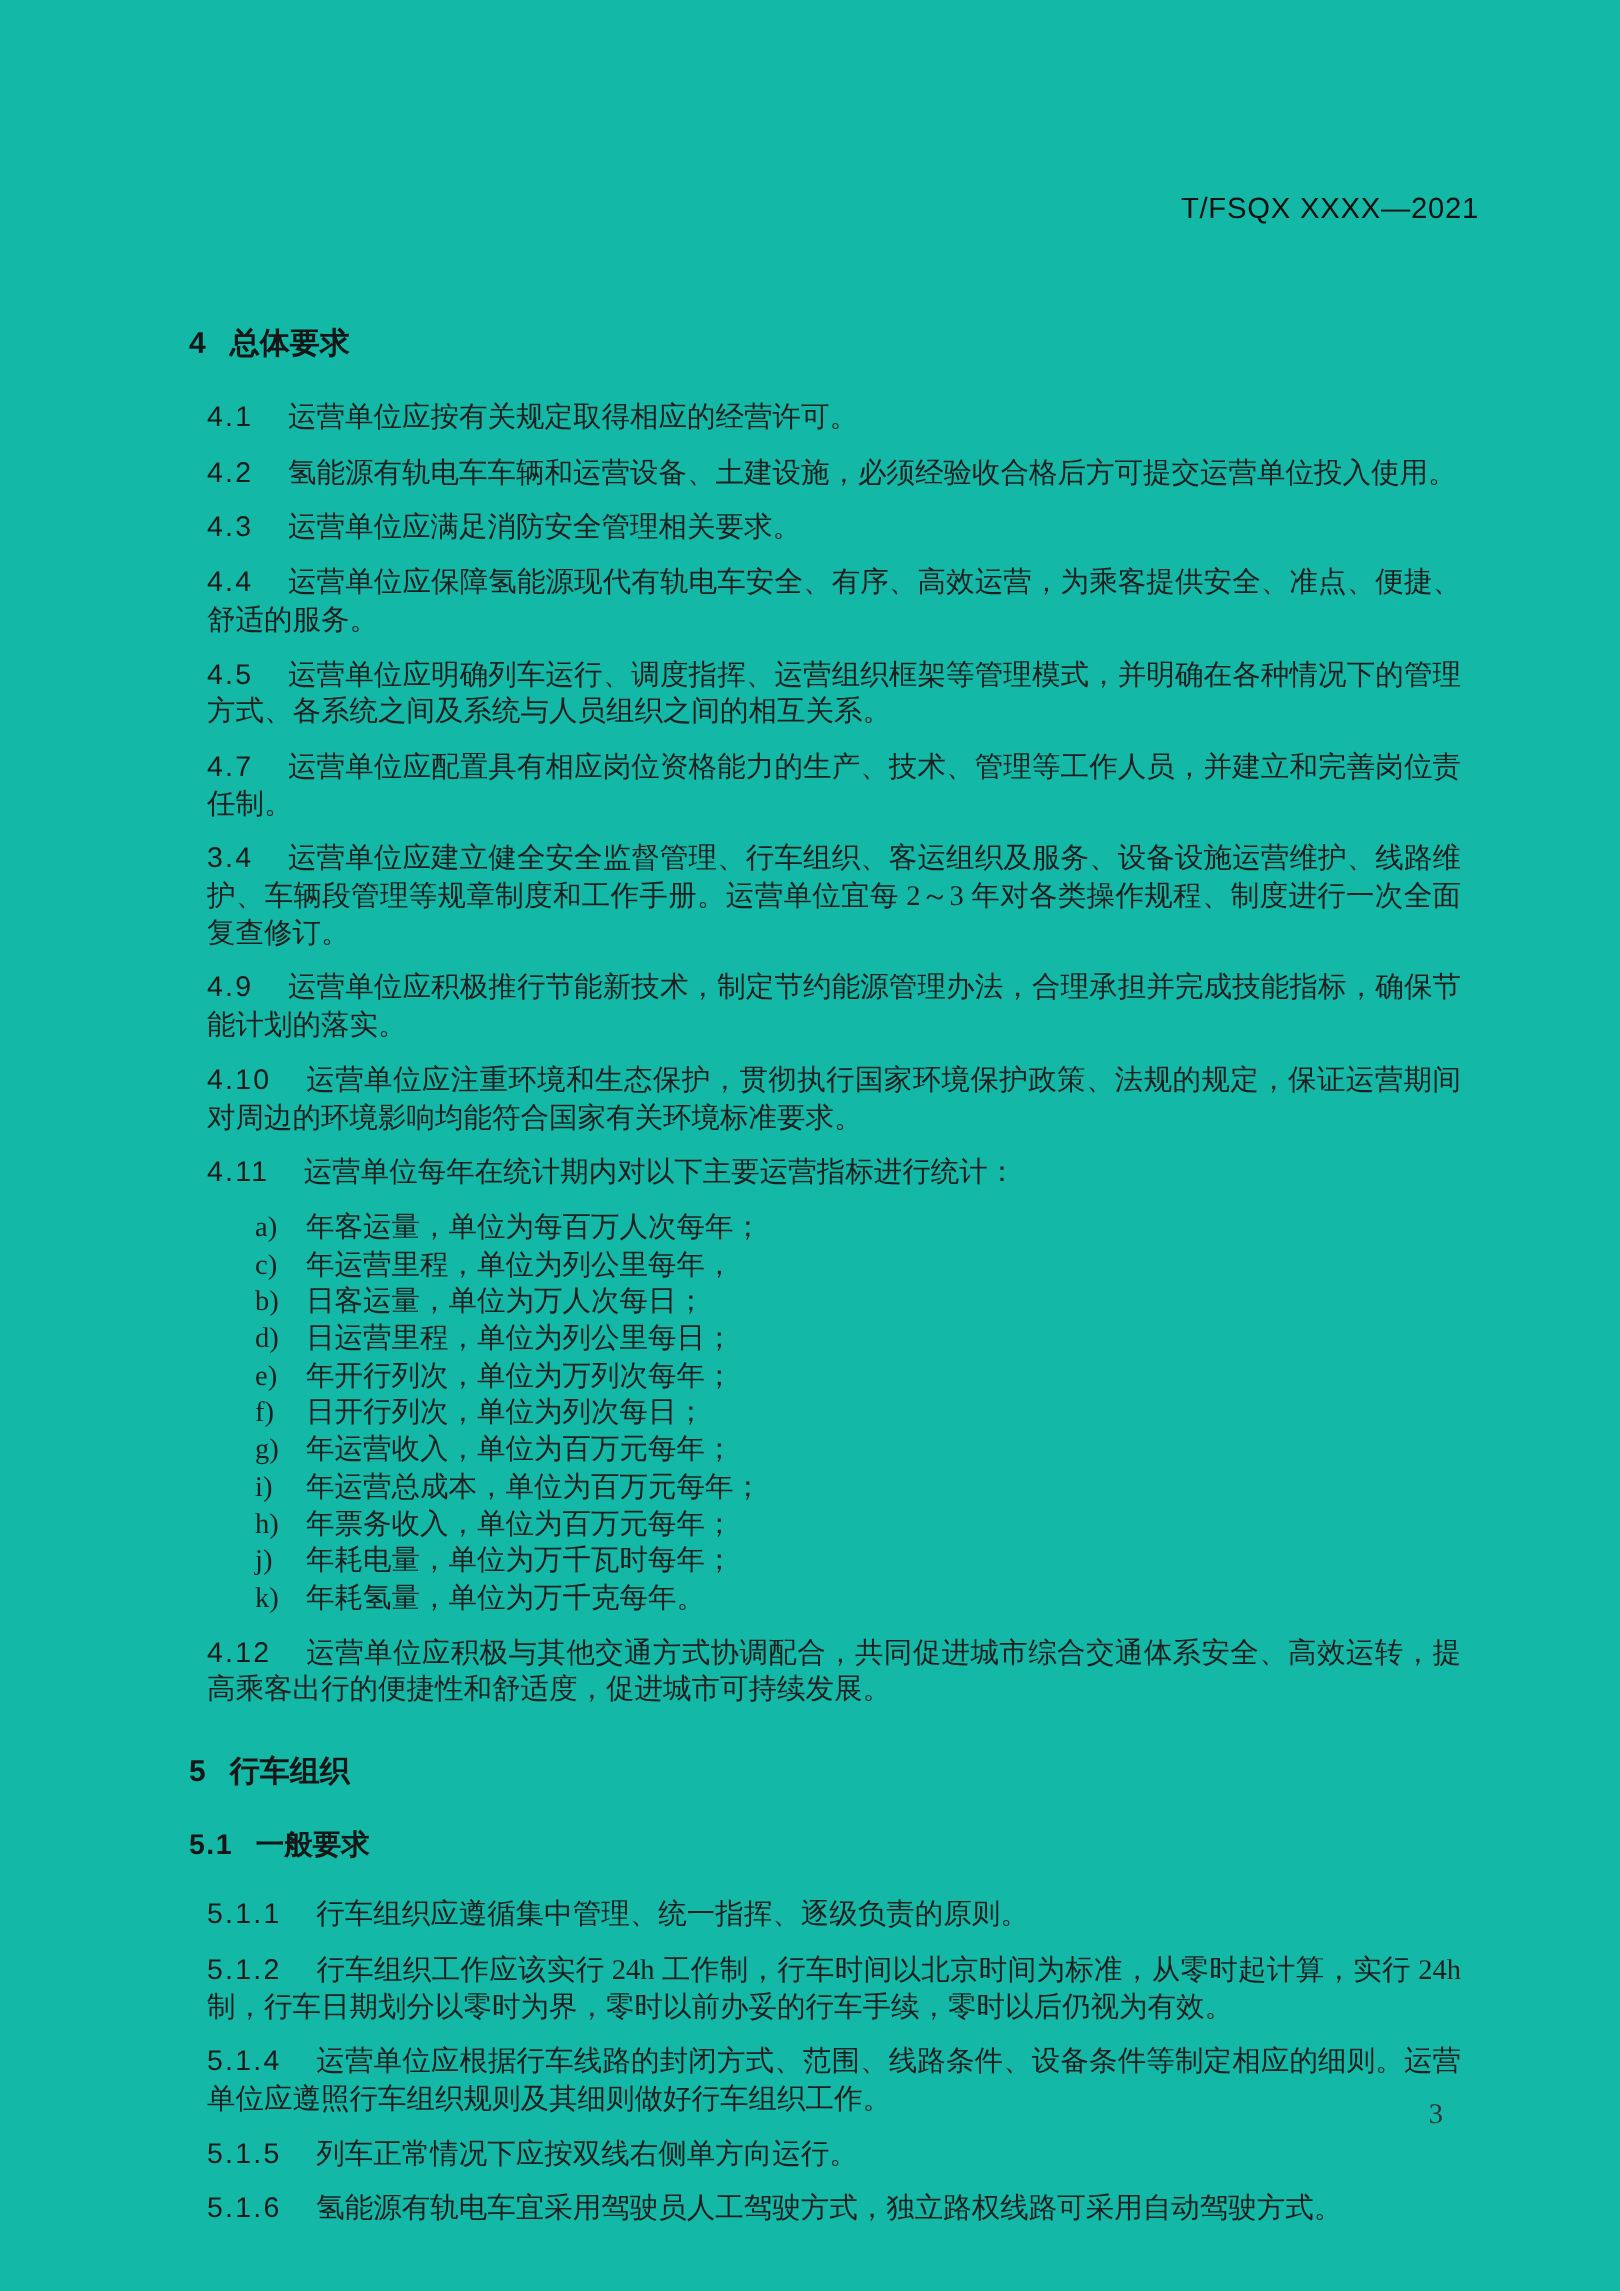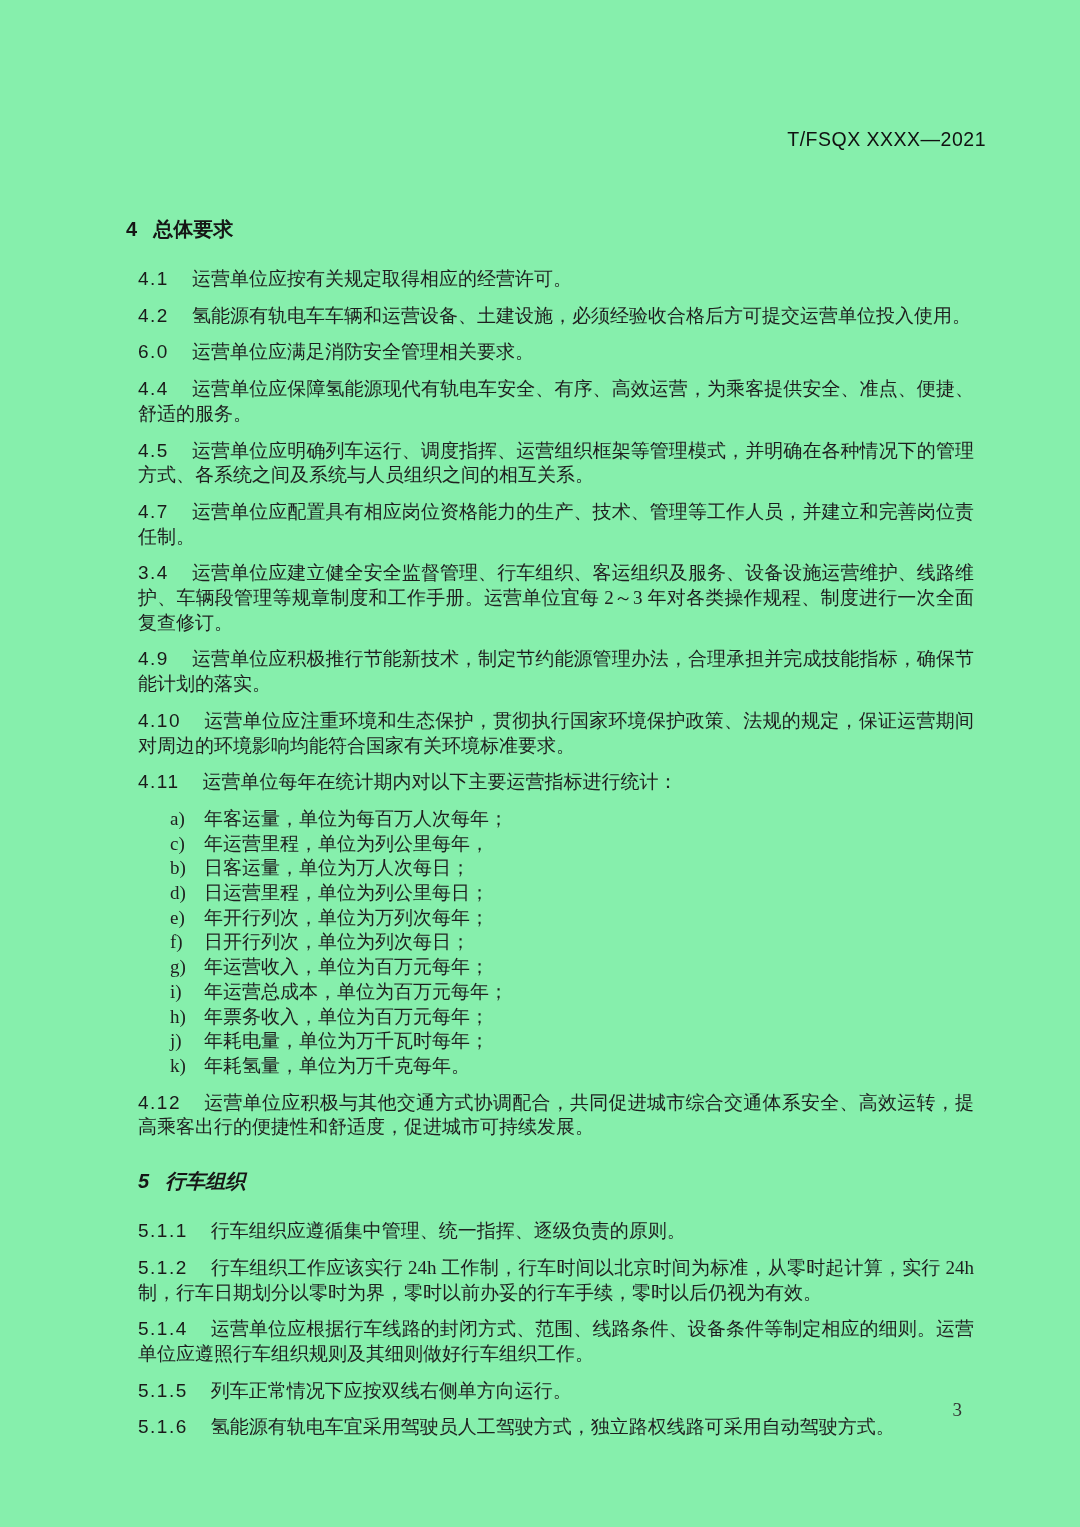--- a/index.html
+++ b/index.html
@@ -5,21 +5,21 @@
   html, body {
     margin: 0;
     padding: 0;
     background: #ffffff;
   }
   .page {
     position: relative;
     width: 1080px;
     height: 1527px;
     margin: 0 auto;
-    background: #86efac;
+    background: #14b8a6;
     box-sizing: border-box;
     padding: 128px 94px 0 126px;
     color: #1f1f1f;
     font-family: "Liberation Serif", "DejaVu Serif", serif;
     font-size: 19px;
     line-height: 24.7px;
   }
   .doc-header {
     text-align: right;
     font-family: "Liberation Sans", "DejaVu Sans", sans-serif;
@@ -30,22 +30,21 @@
   }
   h2.sec-heading {
     font-family: "Liberation Sans", "DejaVu Sans", sans-serif;
     font-size: 20px;
     font-weight: 700;
     color: #161616;
     margin: 67px 0 26px 0;
     line-height: 24px;
   }
   h2.sec-heading.sec5 {
-    margin: 29px 0 26px 12px;
-    font-style: italic;
+    margin: 29px 0 26px 0;
   }
   h3.sub-heading {
     font-family: "Liberation Sans", "DejaVu Sans", sans-serif;
     font-size: 19px;
     font-weight: 700;
     color: #161616;
     margin: 0 0 22px 0;
     line-height: 24px;
   }
   .h-num { margin-right: 15px; letter-spacing: 1px; }
@@ -83,21 +82,21 @@
 <body>
 
 <div class="page">
 
   <div class="doc-header">T/FSQX XXXX—2021</div>
 
   <h2 class="sec-heading"><span class="h-num">4</span><span>总体要求</span></h2>
 
   <p class="clause"><span class="cnum">4.1</span><span>运营单位应按有关规定取得相应的经营许可。</span></p>
   <p class="clause"><span class="cnum">4.2</span><span>氢能源有轨电车车辆和运营设备、土建设施，必须经验收合格后方可提交运营单位投入使用。</span></p>
-  <p class="clause"><span class="cnum">6.0</span><span>运营单位应满足消防安全管理相关要求。</span></p>
+  <p class="clause"><span class="cnum">4.3</span><span>运营单位应满足消防安全管理相关要求。</span></p>
   <p class="clause"><span class="cnum">4.4</span><span>运营单位应保障氢能源现代有轨电车安全、有序、高效运营，为乘客提供安全、准点、便捷、舒适的服务。</span></p>
   <p class="clause"><span class="cnum">4.5</span><span>运营单位应明确列车运行、调度指挥、运营组织框架等管理模式，并明确在各种情况下的管理方式、各系统之间及系统与人员组织之间的相互关系。</span></p>
   <p class="clause"><span class="cnum">4.7</span><span>运营单位应配置具有相应岗位资格能力的生产、技术、管理等工作人员，并建立和完善岗位责任制。</span></p>
   <p class="clause"><span class="cnum">3.4</span><span>运营单位应建立健全安全监督管理、行车组织、客运组织及服务、设备设施运营维护、线路维护、车辆段管理等规章制度和工作手册。运营单位宜每 2～3 年对各类操作规程、制度进行一次全面复查修订。</span></p>
   <p class="clause"><span class="cnum">4.9</span><span>运营单位应积极推行节能新技术，制定节约能源管理办法，合理承担并完成技能指标，确保节能计划的落实。</span></p>
   <p class="clause"><span class="cnum">4.10</span><span>运营单位应注重环境和生态保护，贯彻执行国家环境保护政策、法规的规定，保证运营期间对周边的环境影响均能符合国家有关环境标准要求。</span></p>
   <p class="clause"><span class="cnum">4.11</span><span>运营单位每年在统计期内对以下主要运营指标进行统计：</span></p>
 
   <ul class="indicator-list">
     <li><span class="marker">a)</span><span>年客运量，单位为每百万人次每年；</span></li>
@@ -110,20 +109,21 @@
     <li><span class="marker">i)</span><span>年运营总成本，单位为百万元每年；</span></li>
     <li><span class="marker">h)</span><span>年票务收入，单位为百万元每年；</span></li>
     <li><span class="marker">j)</span><span>年耗电量，单位为万千瓦时每年；</span></li>
     <li><span class="marker">k)</span><span>年耗氢量，单位为万千克每年。</span></li>
   </ul>
 
   <p class="clause"><span class="cnum">4.12</span><span>运营单位应积极与其他交通方式协调配合，共同促进城市综合交通体系安全、高效运转，提高乘客出行的便捷性和舒适度，促进城市可持续发展。</span></p>
 
   <h2 class="sec-heading sec5"><span class="h-num">5</span><span>行车组织</span></h2>
 
+  <h3 class="sub-heading"><span class="h-num">5.1</span><span>一般要求</span></h3>
 
   <p class="clause"><span class="cnum">5.1.1</span><span>行车组织应遵循集中管理、统一指挥、逐级负责的原则。</span></p>
   <p class="clause"><span class="cnum">5.1.2</span><span>行车组织工作应该实行 24h 工作制，行车时间以北京时间为标准，从零时起计算，实行 24h 制，行车日期划分以零时为界，零时以前办妥的行车手续，零时以后仍视为有效。</span></p>
   <p class="clause"><span class="cnum">5.1.4</span><span>运营单位应根据行车线路的封闭方式、范围、线路条件、设备条件等制定相应的细则。运营单位应遵照行车组织规则及其细则做好行车组织工作。</span></p>
   <p class="clause"><span class="cnum">5.1.5</span><span>列车正常情况下应按双线右侧单方向运行。</span></p>
   <p class="clause"><span class="cnum">5.1.6</span><span>氢能源有轨电车宜采用驾驶员人工驾驶方式，独立路权线路可采用自动驾驶方式。</span></p>
 
   <div class="page-num">3</div>
 
 </div>

